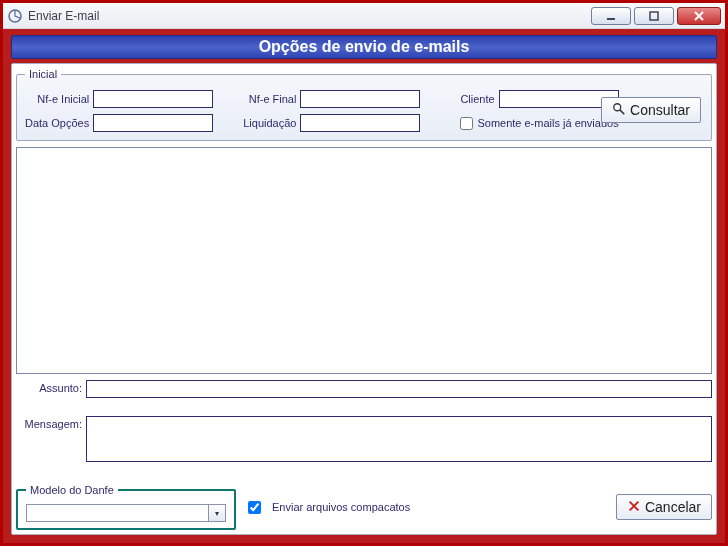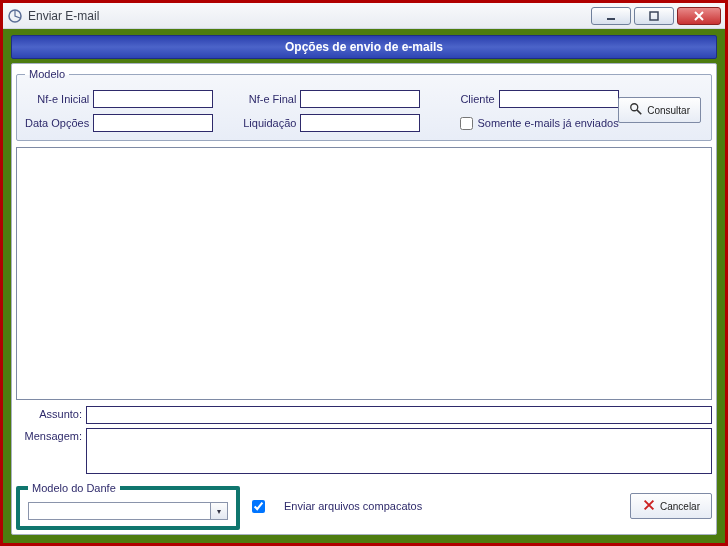--- a/index.html
+++ b/index.html
@@ -7,21 +7,21 @@
     margin: 0; padding: 0;
     width: 728px; height: 546px;
     font-family: Tahoma, Arial, sans-serif;
     font-size: 11px;
     background: #fff;
     overflow: hidden;
   }
   .window {
     width: 728px; height: 546px;
     border: 3px solid #b00000;
-    background: #4d7c0f;
+    background: #b91c1c;
     display: flex; flex-direction: column;
     position: relative;
   }
   
   .titlebar {
     height: 26px;
     background: linear-gradient(#f8f9fb, #e9ecf2);
     border-bottom: 1px solid #cfd6e2;
     display: flex;
     align-items: center;
@@ -63,21 +63,21 @@
   }
   
   .banner {
     margin: 6px 8px 4px 8px;
     height: 24px;
     background: linear-gradient(#2a3fad, #4c64c9 50%, #2d44b3);
     border: 1px solid #1e2e84;
     border-radius: 2px;
     color: #fff;
     font-weight: bold;
-    font-size: 12px;
+    font-size: 16px;
     display: flex; align-items: center; justify-content: center;
   }
   
   .client {
     margin: 0 8px 8px 8px;
     flex: 1 1 auto;
     border: 1px solid #a7b1c2;
     border-radius: 2px;
     padding: 4px;
     display: flex; flex-direction: column;
@@ -130,38 +130,38 @@
     transform: translateY(-50%);
   }
   .btn {
     height: 24px;
     border: 1px solid #7e8aa5;
     border-radius: 2px;
     background: linear-gradient(#fefefe,#e7ecf5);
     display: inline-flex; align-items: center; justify-content: center;
     gap: 4px;
     padding: 12px 10px;
-    font-size: 10px;
+    font-size: 14px;
     color: #222;
     cursor: default;
     min-width: 82px;
   }
   .btn svg { width: 14px; height: 14px; }
   
   .results {
     flex: 1 1 auto;
     border: 1px solid #7e8aa5;
     background: #fff;
     margin-bottom: 6px;
   }
   
   .row {
     display: flex; align-items: flex-start;
     gap: 4px;
-    margin-bottom: 4px;
+    margin-bottom: 18px;
   }
   .row .lbl2 {
     width: 66px;
     color: #2e2a6b;
     text-align: right;
     padding-top: 2px;
   }
   .row input.txt, .row textarea.txt {
     flex: 1;
   }
@@ -171,21 +171,21 @@
     font-family: inherit;
   }
   
   .bottom {
     display: flex;
     align-items: center;
     gap: 8px;
     margin-top: 4px;
   }
   .modelo-fs {
-    border: 4px solid #0f766e;
+    border: 2px solid #0f766e;
     border-radius: 2px;
     padding: 8px 8px 6px 8px;
     background: #fff;
     width: 207px;
     margin: 0;
   }
   .modelo-fs legend {
     color: #2e2a6b;
     font-size: 11px;
     padding: 0 4px;
@@ -205,21 +205,21 @@
     width: 18px; height: 18px;
     border: 1px solid #8a94ab;
     background: linear-gradient(#fdfdfd,#e3e8f1);
     display: flex; align-items: center; justify-content: center;
     font-size: 8px;
     color: #334;
   }
   .compact-wrap {
     display: flex; align-items: center;
     color: #2e2a6b;
-    gap: 16px;
+    gap: 8px;
     justify-content: center;
   }
   .btns-right {
     margin-left: auto;
     display: flex; gap: 8px;
   }
 </style>
 </head>
 <body>
 
@@ -250,21 +250,21 @@
           </svg>
       </div>
     </div>
   </div>
 
   <div class="banner">Opções de envio de e-mails</div>
 
   <div class="client">
 
     <fieldset style="position:relative;">
-      <legend>Modelo</legend>
+      <legend>Inicial</legend>
       <div class="filters-grid">
         <div class="lbl">Nf-e Inicial</div>
         <input class="txt" value="" style="">
         <div class="spacer"></div>
         <div class="lbl">Nf-e Final</div>
         <input class="txt" value="" style="">
         <div class="spacer"></div>
         <div class="lbl">Cliente</div>
         <input class="txt" value="" style="">
 

